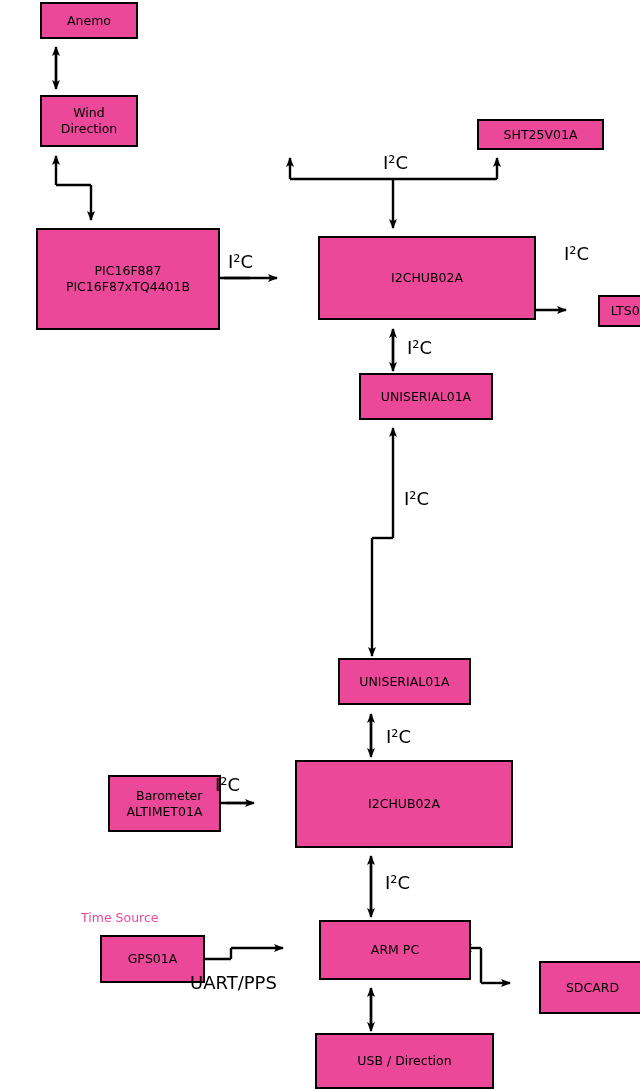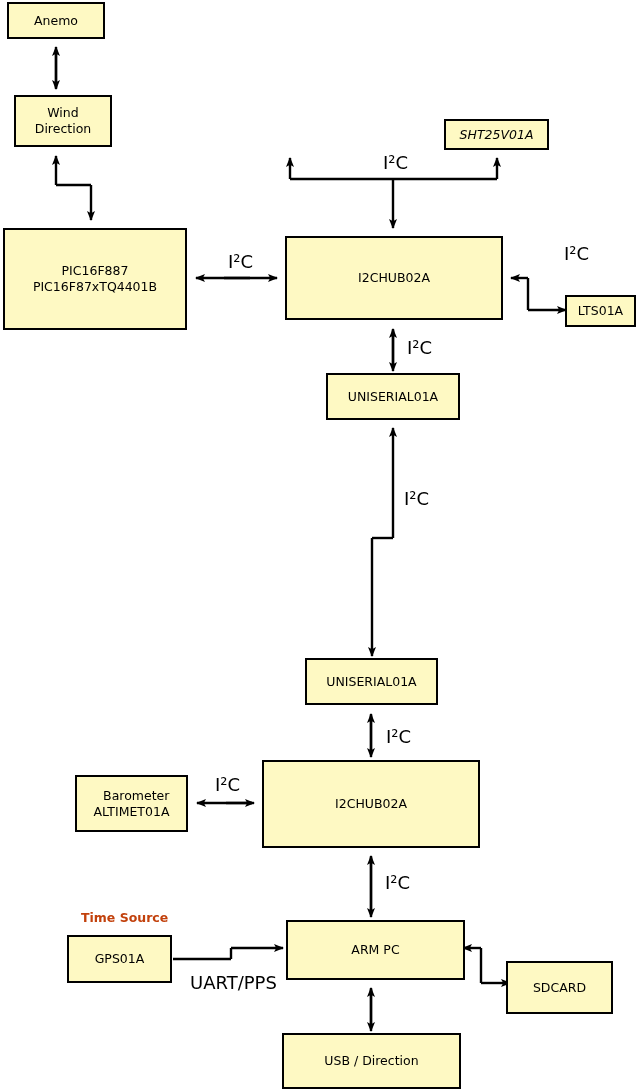--- a/index.html
+++ b/index.html
@@ -18,45 +18,45 @@
   svg.wires {
     position: absolute;
     left: 0; top: 0;
     width: 640px;
     height: 1089px;
   }
   .node {
     position: absolute;
     box-sizing: border-box;
     border: 2px solid #000000;
-    background: #fef9c3;
+    background: #ec4899;
     display: flex;
     align-items: center;
     justify-content: center;
     text-align: center;
     font-size: 12.5px;
     color: #000000;
     line-height: 1.28;
     z-index: 3;
+    margin-left: 33px;
   }
   .node .txt { display: block; }
   .edge-label {
     position: absolute;
     font-size: 18px;
     color: #000000;
     white-space: nowrap;
     z-index: 4;
   }
   .free-label {
     position: absolute;
     font-size: 12.5px;
-    color: #c2410c;
+    color: #ec4899;
     white-space: nowrap;
     z-index: 4;
-    font-weight: bold;
   }
 </style>
 </head>
 <body>
 
 <div id="canvas">
 
   <svg class="wires" viewBox="0 0 640 1089" xmlns="http://www.w3.org/2000/svg">
     <defs>
       <marker id="ah" markerWidth="10" markerHeight="8" refX="9" refY="4" orient="auto" markerUnits="userSpaceOnUse">
@@ -134,36 +134,36 @@
     <g>
       <path d="M371,1026 L371,988" stroke="#000000" stroke-width="2.4" fill="none" marker-end="url(#ah)"></path>
       <path d="M371,989 L371,1031" stroke="#000000" stroke-width="2.4" fill="none" marker-end="url(#ah)"></path>
     </g>
   </svg>
 
   <div class="node" style="left:7px; top:2px; width:98px; height:37px;">
     <span class="txt">Anemo</span>
   </div>
 
-  <div class="node" style="left:14px; top:95px; width:98px; height:52px;">
+  <div class="node" style="left:7px; top:95px; width:98px; height:52px;">
     <span>
       <span class="txt">Wind</span>
       <span class="txt">Direction</span>
     </span>
   </div>
 
   <div class="node" style="left:3px; top:228px; width:184px; height:102px;">
     <span>
       <span class="txt">PIC16F887</span>
       <span class="txt">PIC16F87xTQ4401B</span>
     </span>
   </div>
 
 
-  <div class="node" style="left:444px; top:119px; width:105px; height:31px;font-style:italic;">
+  <div class="node" style="left:444px; top:119px; width:127px; height:31px;">
     <span class="txt">SHT25V01A</span>
   </div>
 
   <div class="node" style="left:285px; top:236px; width:218px; height:84px;">
     <span class="txt">I2CHUB02A</span>
   </div>
 
   <div class="node" style="left:565px; top:295px; width:71px; height:32px;">
     <span class="txt">LTS01A</span>
   </div>
@@ -184,21 +184,21 @@
     <span>
       <span class="txt">Barometer</span>
       <span class="txt">ALTIMET01A</span>
     </span>
   </div>
 
   <div class="node" style="left:67px; top:935px; width:105px; height:48px;">
     <span class="txt">GPS01A</span>
   </div>
 
-  <div class="node" style="left:286px; top:920px; width:179px; height:60px;">
+  <div class="node" style="left:286px; top:920px; width:152px; height:60px;">
     <span class="txt">ARM PC</span>
   </div>
 
   <div class="node" style="left:506px; top:961px; width:107px; height:53px;">
     <span class="txt">SDCARD</span>
   </div>
 
   <div class="node" style="left:282px; top:1033px; width:179px; height:56px;">
     <span class="txt">USB / Direction</span>
   </div>

